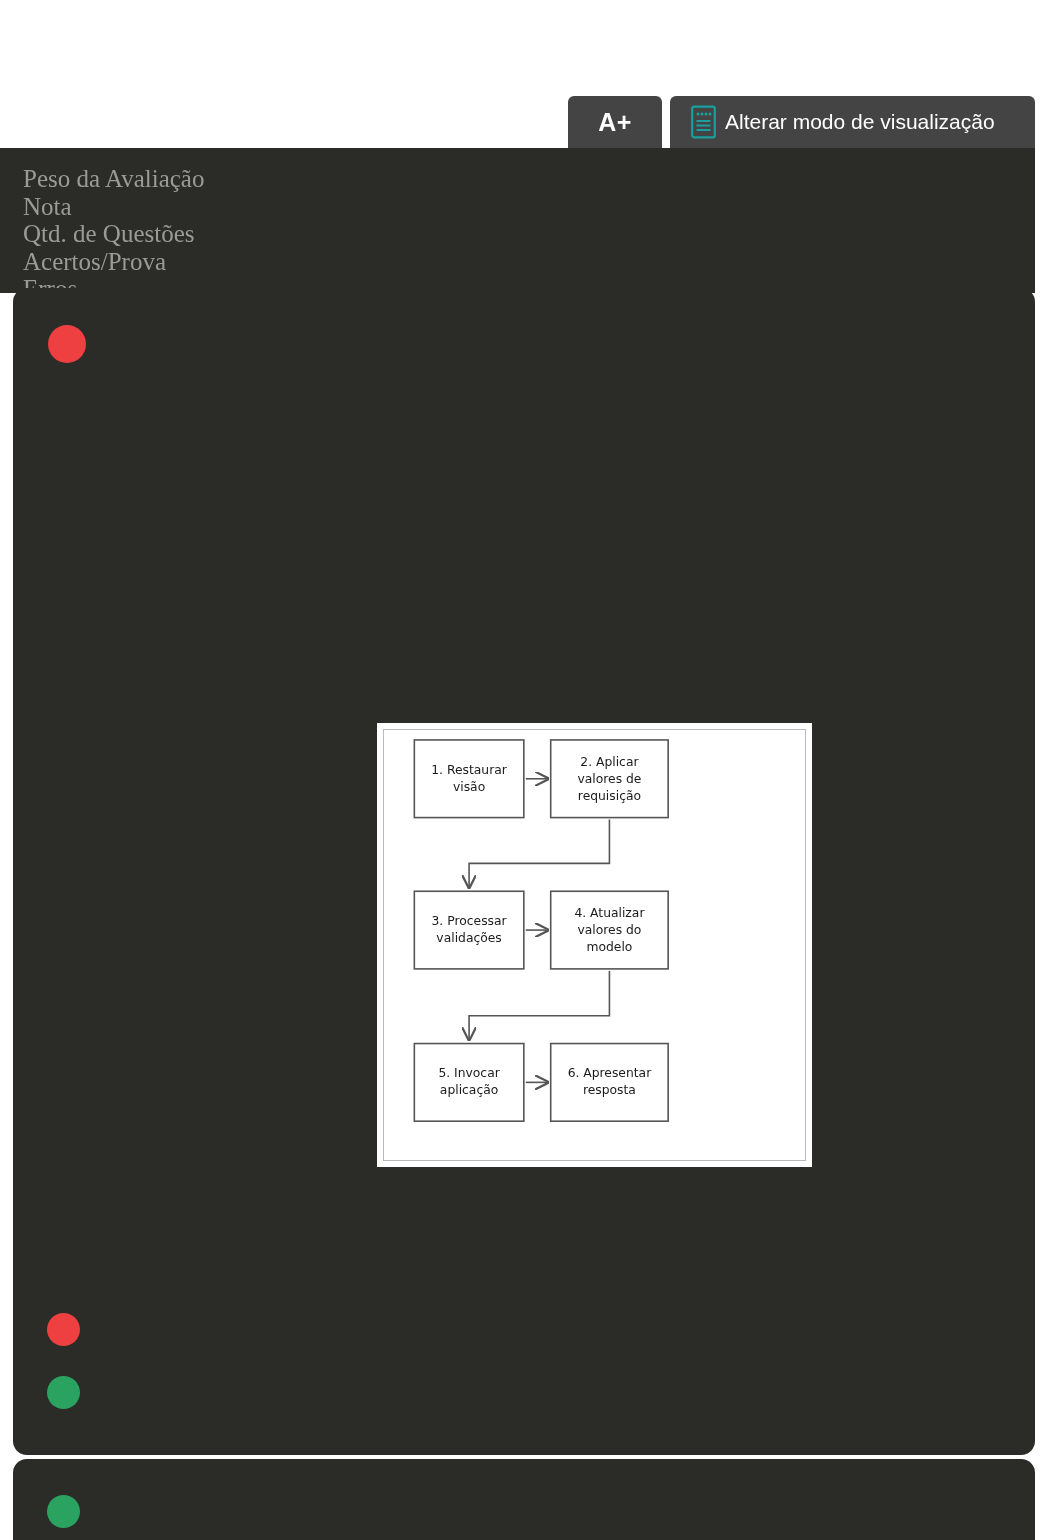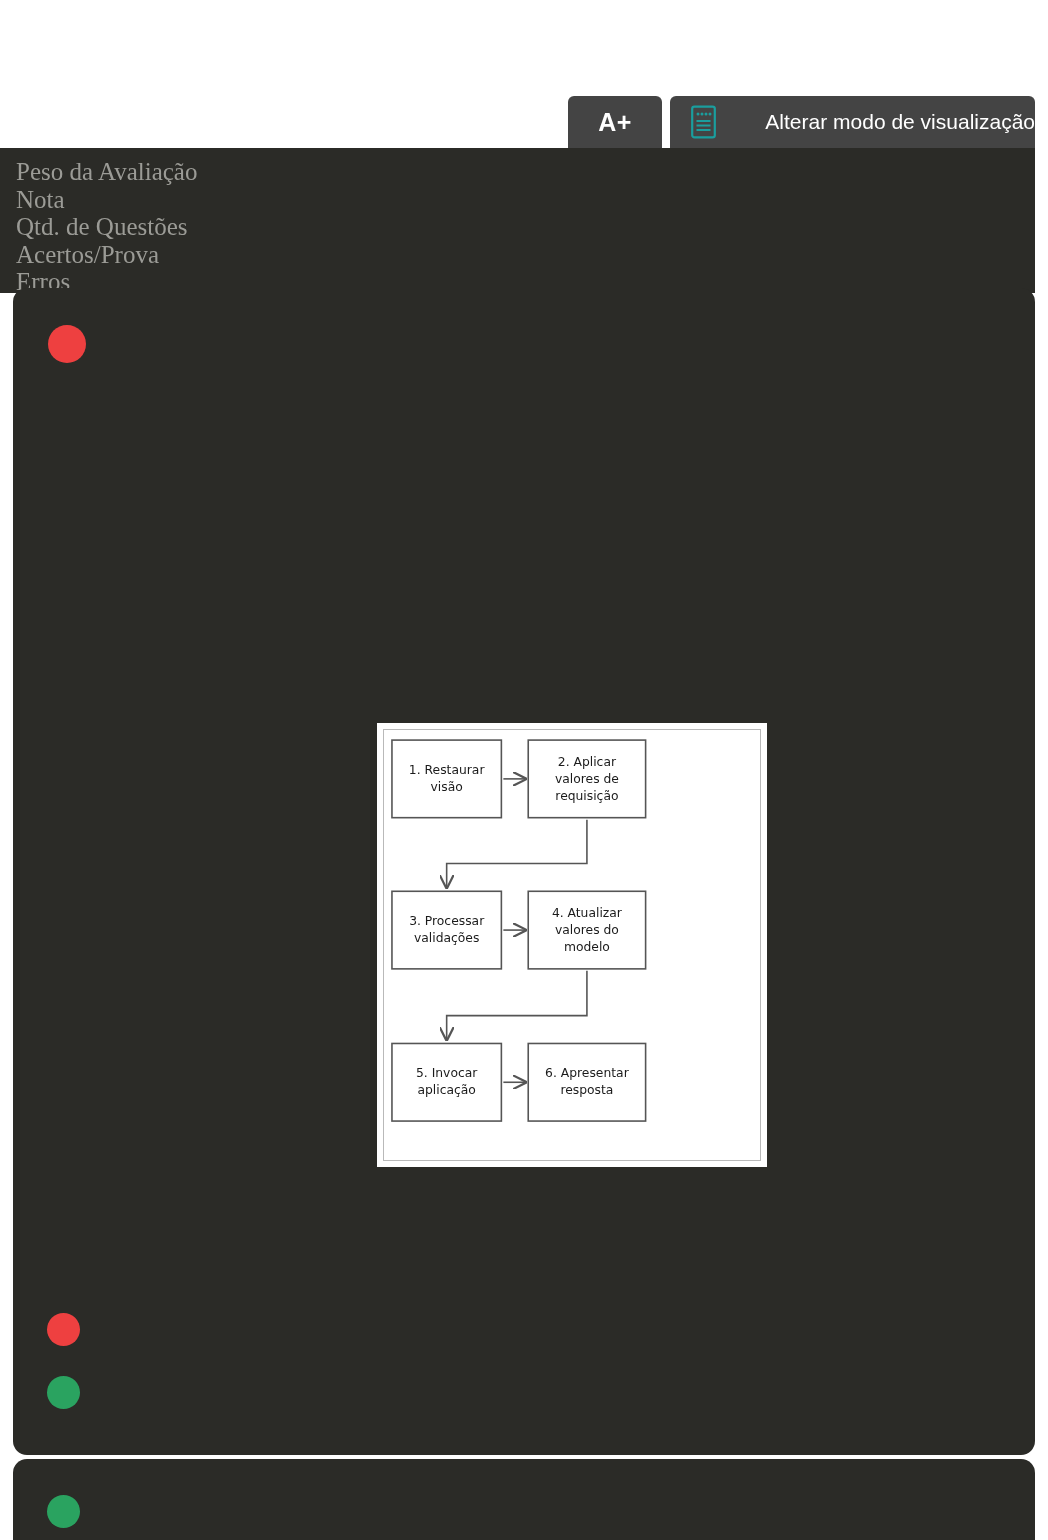--- a/index.html
+++ b/index.html
@@ -47,22 +47,22 @@
     font-weight: bold;
     letter-spacing: 0.5px;
   }
   .btn-mode {
     left: 670px;
     top: 96px;
     width: 365px;
     height: 52px;
     border-bottom-left-radius: 0;
     border-bottom-right-radius: 0;
-    justify-content: space-between;
-    gap: 24px;
+    justify-content: flex-start;
+    gap: 8px;
     padding-left: 20px;
     box-sizing: border-box;
     font-size: 21px;
   }
   .mode-icon {
     width: 27px;
     height: 34px;
     flex: 0 0 auto;
     display: block;
   }
@@ -74,21 +74,21 @@
     left: 0;
     top: 148px;
     width: 1035px;
     height: 145px;
     background: #2b2b27;
   }
   .meta-list {
     position: absolute;
     left: 8px;
     top: 2px;
-    margin: 8px;
+    margin: 15px;
     padding: 0;
     list-style: none;
     font-family: "Liberation Serif", serif;
     font-size: 25px;
     line-height: 27.5px;
     color: #9b9b96;
   }
   .meta-list li { white-space: nowrap; }
 
   
@@ -122,21 +122,21 @@
   .dot-1 { left: 48px;  top: 325px;  width: 38px; height: 38px; }
   .dot-2 { left: 47px;  top: 1313px; width: 33px; height: 33px; }
   .dot-3 { left: 47px;  top: 1376px; width: 33px; height: 33px; }
   .dot-4 { left: 47px;  top: 1495px; width: 33px; height: 33px; }
 
   
   .diagram {
     position: absolute;
     left: 377px;
     top: 723px;
-    width: 390px;
+    width: 435px;
     height: 444px;
     background: #ffffff;
     box-sizing: border-box;
     padding: 6px;
   }
   .diagram-inner {
     width: 100%;
     height: 100%;
     border: 1px solid #b9b9b9;
     box-sizing: border-box;

